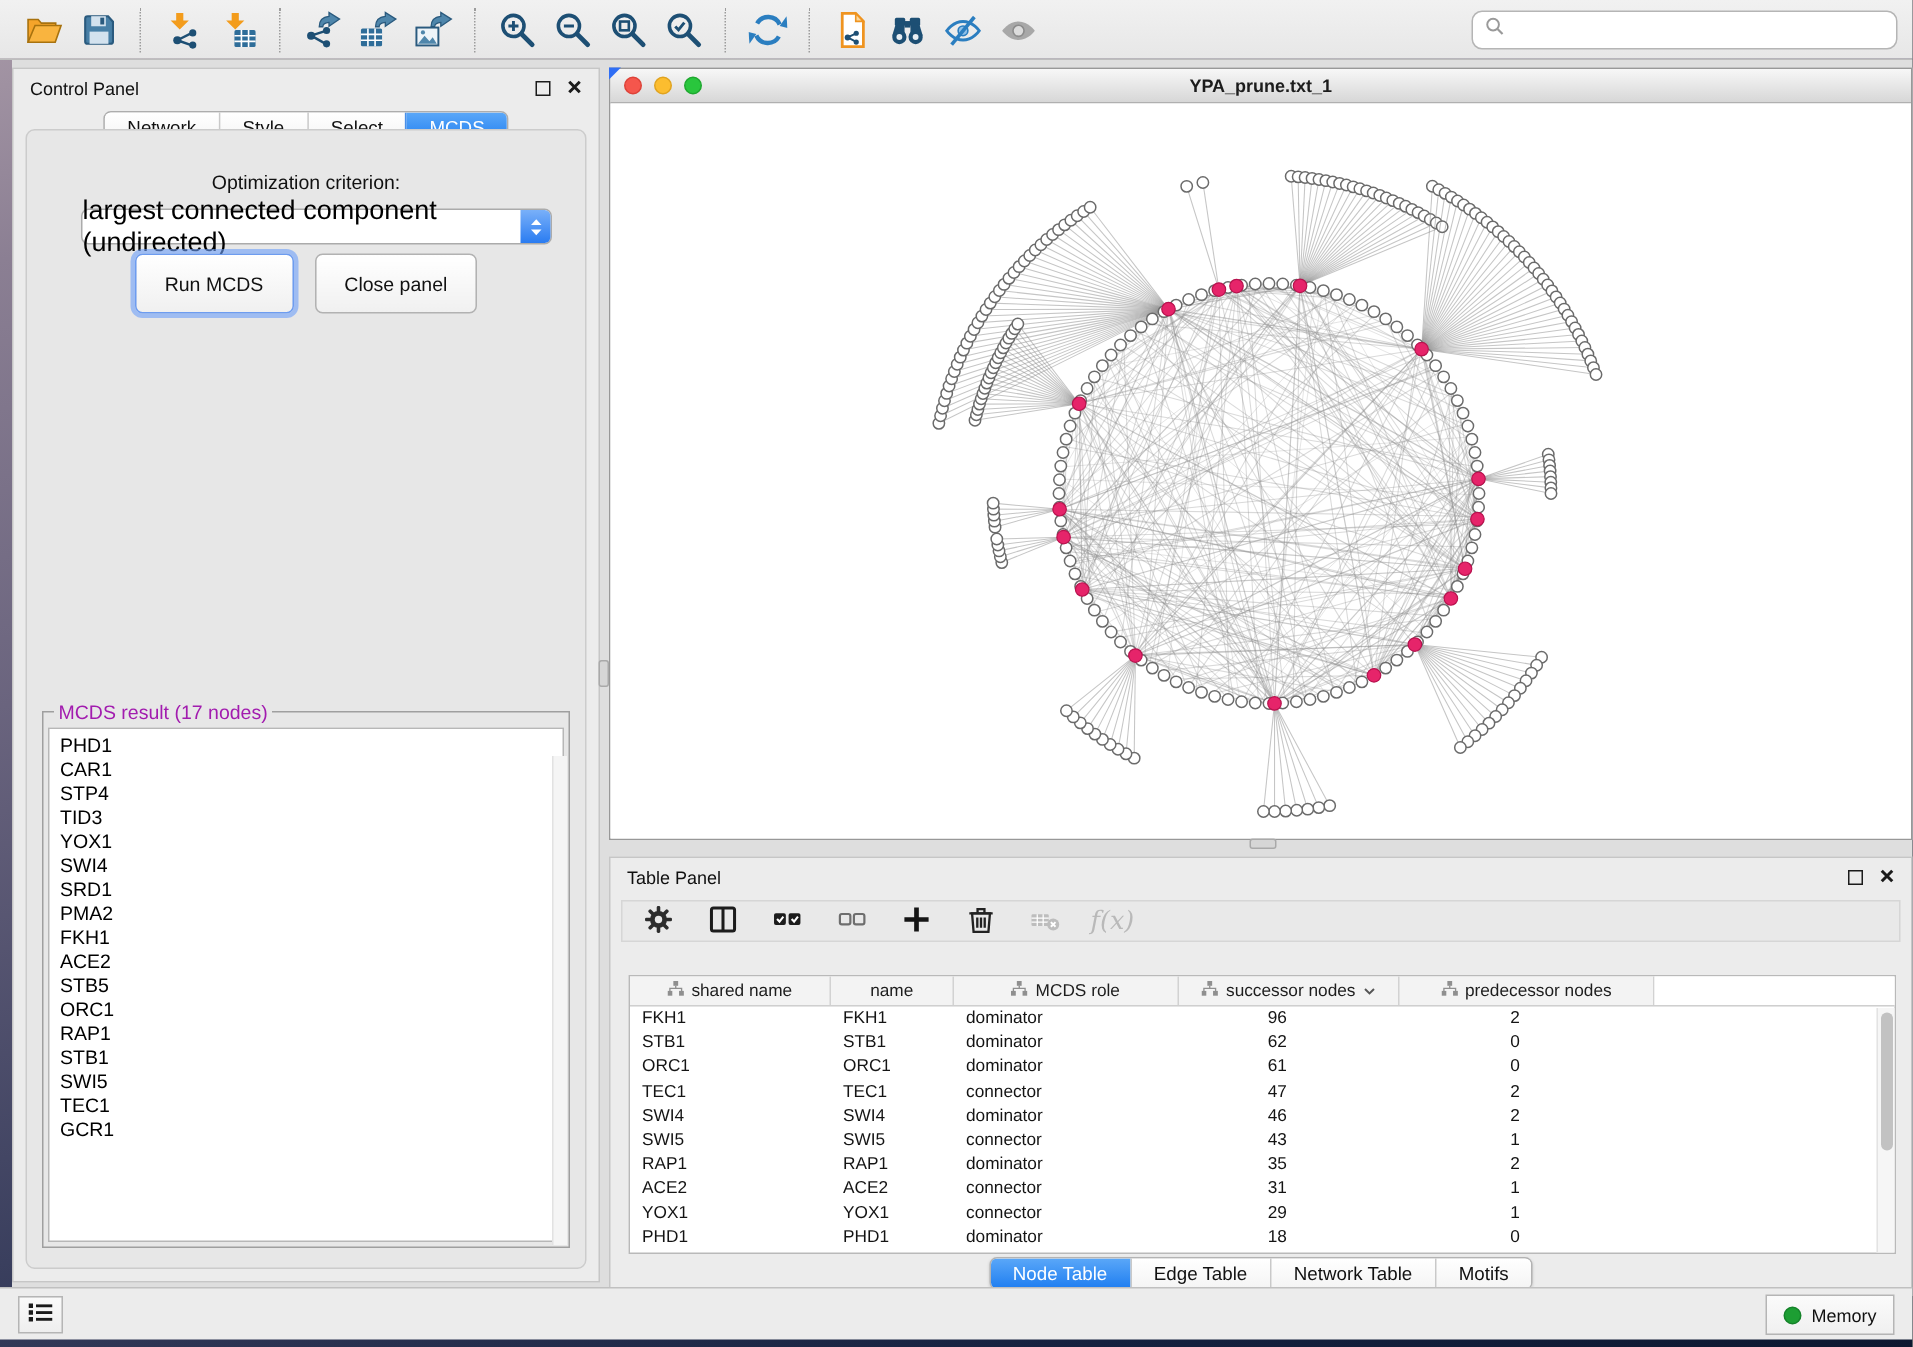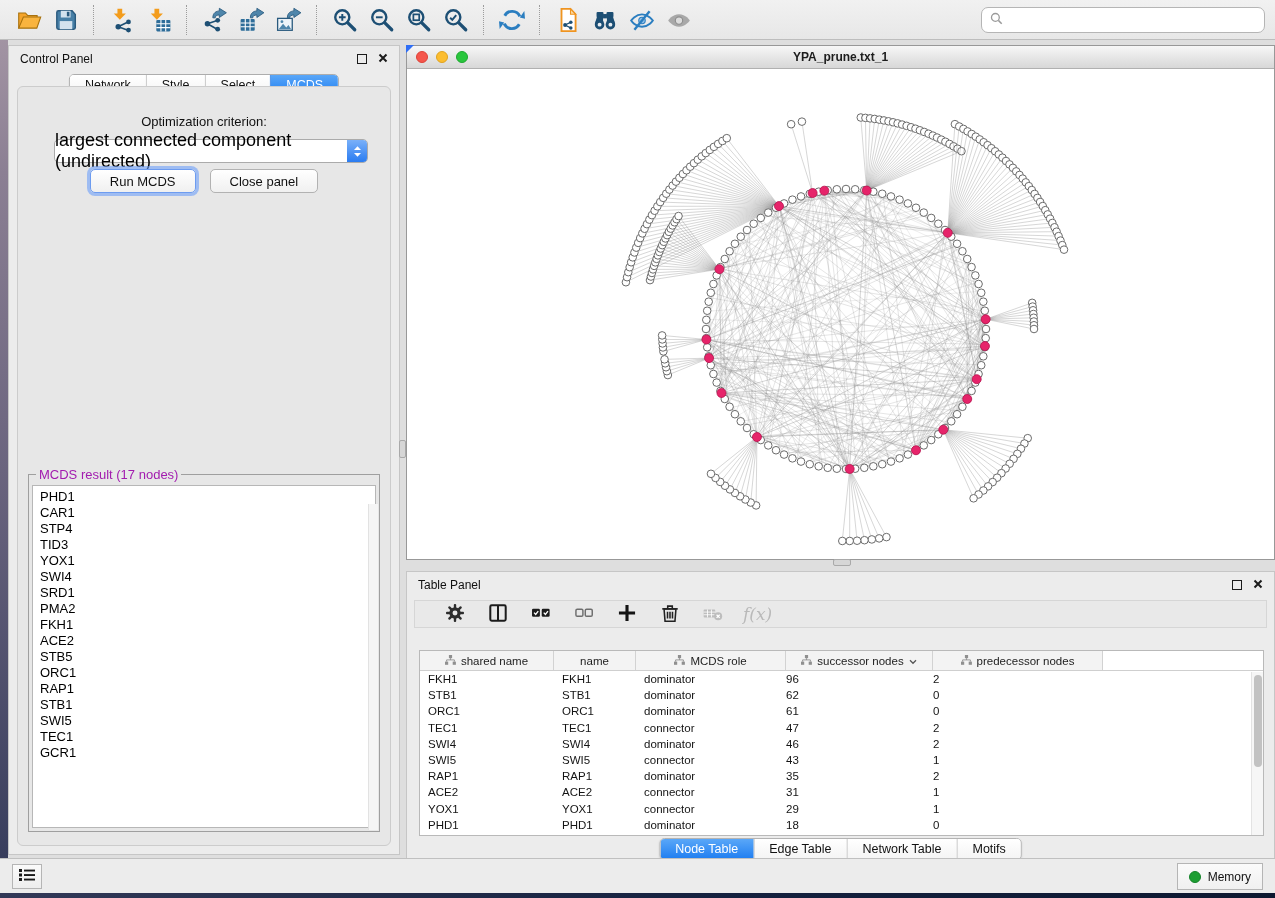--- a/index.html
+++ b/index.html
@@ -37,21 +37,21 @@
   .cp-content { position:absolute; left:8px; right:8px; top:40px; bottom:8px;
     background:#e7e7e7; border:1px solid #cccccc; border-radius:6px; }
   .opt-label { position:absolute; top:27px; width:100%; text-align:center; font-size:13px; color:#111; }
   .combo { position:absolute; top:52px; left:36px; width:314px; height:24px; background:#fff;
     border:1px solid #ababab; border-radius:5px; font-size:18px; display:flex; align-items:center;
     justify-content:center; cursor:pointer; }
   .combo .stepper { position:absolute; right:0; top:0; width:20px; height:22px;
     background:linear-gradient(#79b0f9,#2a7cf1); border-radius:0 4px 4px 0; display:flex;
     align-items:center; justify-content:center; }
   .btn-row { position:absolute; top:82px; width:100%; display:flex; justify-content:center; gap:14px; }
-  .mac-btn { height:24px; padding:0 19px; background:linear-gradient(#ffffff,#f0f0f0);
+  .mac-btn { height:40px; padding:0 19px; background:linear-gradient(#ffffff,#f0f0f0);
     border:1px solid #b2b2b2; border-radius:5px; font-size:13px; color:#111; cursor:pointer;
     font-family:"Liberation Sans",sans-serif; }
   .mac-btn.focus { box-shadow:0 0 0 3px rgba(110,160,250,.6); border-color:#6d9cf0; }
   .mcds-fieldset { position:absolute; left:10px; right:10px; top:380px; bottom:13px;
     border:1px solid #9f9f9f; padding:3px; }
   .mcds-fieldset legend { font-size:13px; padding:0 3px; margin-left:4px; color:#a21caf; }
   .mcds-list { position:relative; width:100%; height:100%; background:#fff; border:1px solid #b7b7b7;
     font-size:13px; line-height:16px; padding:3px 0 0 7px; overflow:hidden; }
   .mcds-item { height:16px; cursor:default; }
   .mcds-scroll { position:absolute; top:1px; right:1px; bottom:1px; width:10px; background:#f5f5f5; border-left:1px solid #e2e2e2; }
@@ -72,32 +72,32 @@
   .light.yellow { background:#fcbd2f; border:1px solid #e0a31f; }
   .light.green { background:#29c63d; border:1px solid #1ea82f; }
   .blue-corner { position:absolute; left:-1px; top:-1px; width:0; height:0;
     border-top:8px solid #2f6ef5; border-right:8px solid transparent; }
   .net-canvas { position:absolute; left:0; top:23px; width:867px; height:490px; background:#fff; }
 
   
   .table-panel { position:absolute; left:406px; top:571px; width:869px; height:293px;
     background:#ececec; border:1px solid #c6c6c6; }
   .tp-toolbar { position:absolute; left:7px; right:7px; top:28px; height:28px; background:#e9e9e9;
-    border:1px solid #d6d6d6; display:flex; align-items:center; padding:0 27px; gap:17px; }
+    border:1px solid #d6d6d6; display:flex; align-items:center; padding:0 11px; gap:17px; }
   .tp-ic { width:26px; height:26px; display:flex; align-items:center; justify-content:center; background:none; border:none; cursor:pointer; }
   .fx-label { font-family:"DejaVu Serif", serif; font-style:italic; font-size:17px; color:#b9b9b9; }
   .tp-table { position:absolute; left:12px; right:10px; top:78px; height:186px; background:#fff; border:1px solid #b9b9b9; }
   .thead { display:flex; height:20px; background:#f3f3f3; border-bottom:1px solid #cfcfcf; }
   .th { display:flex; align-items:center; justify-content:center; gap:5px; font-size:11.5px;
     color:#1d1d1d; border-right:1px solid #d2d2d2; cursor:pointer; }
   .th-fill { flex:1; background:#fff; }
   .c0{width:134px;} .c1{width:82px;} .c2{width:150px;} .c3{width:147px;} .c4{width:170px;}
   .trow { display:flex; height:16.2px; align-items:center; font-size:11.5px; color:#141414; cursor:default; }
   .td.c0,.td.c1,.td.c2 { padding-left:8px; }
-  .td.c3,.td.c4 { text-align:left; padding-right:16px; }
+  .td.c3,.td.c4 { text-align:center; padding-right:16px; }
   .vscroll { position:absolute; top:21px; right:0; bottom:0; width:12px; background:#f6f6f6; border-left:1px solid #e3e3e3; }
   .vthumb { position:absolute; top:3px; left:1.5px; width:8px; height:92px; background:#c2c2c2; border-radius:4px; cursor:pointer; }
   .bottom-tabs { position:absolute; left:50%; transform:translateX(-50%); bottom:3px; display:flex; height:22px;
     border:1px solid #b3b3b3; border-radius:5px; overflow:hidden; background:#fff; box-shadow:0 1px 2px rgba(0,0,0,.12); }
 
   
   .status-bar { position:absolute; left:0; top:858px; width:1275px; height:35px; background:#ececec; border-top:1px solid #c0c0c0; }
   .list-btn { position:absolute; left:12px; top:5px; width:30px; height:25px; background:linear-gradient(#fafafa,#eee);
     border:1px solid #b5b5b5; display:flex; align-items:center; justify-content:center; cursor:pointer; }
   .memory-btn { position:absolute; right:12px; top:4px; height:27px; padding:0 11px; display:flex; align-items:center;

